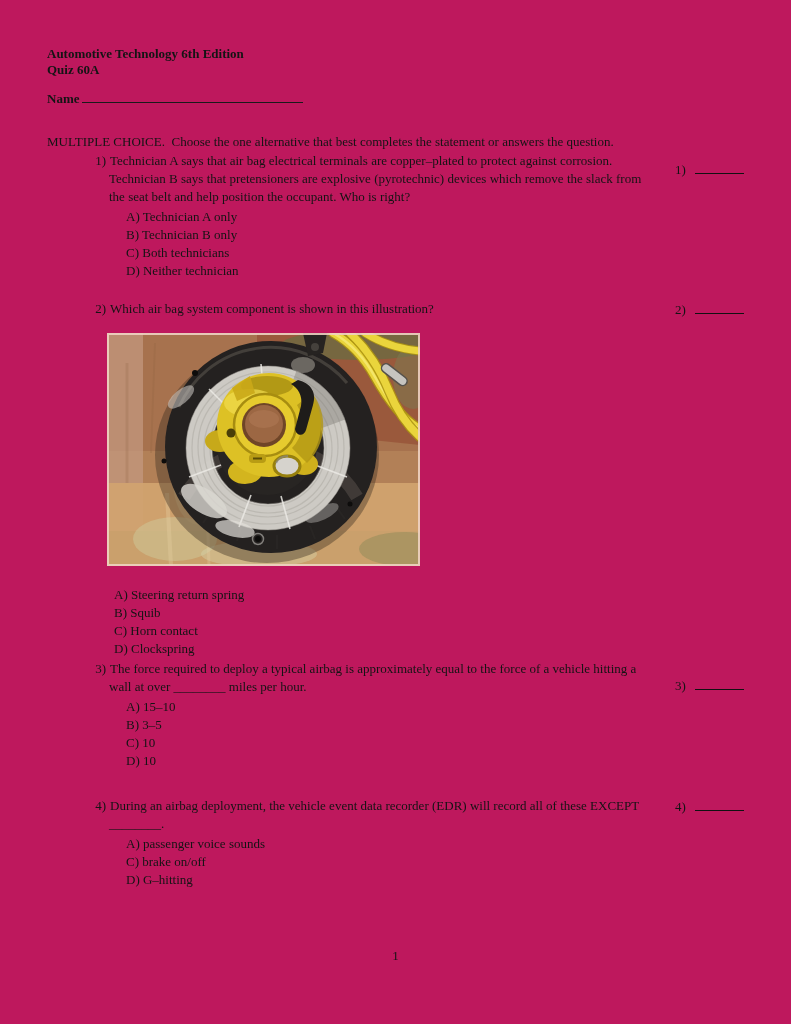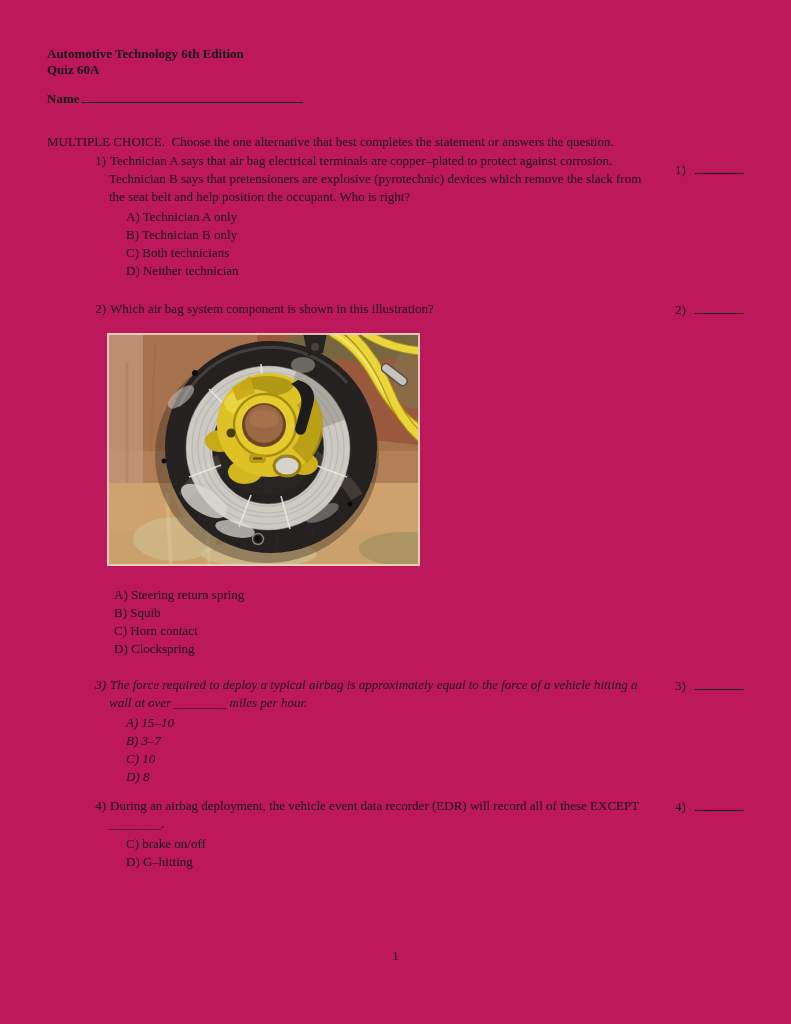--- a/index.html
+++ b/index.html
@@ -5,21 +5,21 @@
   html,body{margin:0;padding:0;background:#ffffff;}
   .page{
     position:relative;width:791px;height:1024px;background:#be185d;overflow:hidden;
     font-family:"Liberation Serif","DejaVu Serif",serif;color:#141414;font-size:13px;
   }
   .hdr{position:absolute;left:47px;top:46px;line-height:16px;font-weight:bold;}
   .name-row{position:absolute;left:47px;top:89px;font-weight:bold;text-align:center;}
   .name-line{display:inline-block;width:221px;height:13px;border-bottom:1.4px solid #1a1a1a;margin-left:2px;}
   .mc-heading{position:absolute;left:47px;top:133px;width:710px;font-weight:normal;white-space:pre-wrap;line-height:18px;}
   .q{position:absolute;left:89px;width:570px;line-height:18px;}
-  .q-top-160{top:152px;} .q-top-300{top:300px;} .q-top-676{top:676px;font-style:italic;} .q-top-797{top:797px;}
+  .q-top-160{top:152px;} .q-top-300{top:300px;} .q-top-676{top:660px;} .q-top-797{top:797px;}
   .qline{margin:0;padding-left:20px;text-indent:-20px;}
   .qnum{display:inline-block;width:17px;text-align:right;text-indent:0;margin-right:4px;}
   .opts{margin:2px 0 0 37px;}
   .opts-float{position:absolute;left:114px;top:586px;line-height:18px;}
   .opt{line-height:18px;}
   .stub{position:absolute;left:675px;line-height:18px;white-space:nowrap;}
   .stub-top-160{top:160px;} .stub-top-300{top:300px;} .stub-top-676{top:676px;} .stub-top-797{top:797px;}
   .ansline{display:inline-block;width:49px;height:13px;border-bottom:1.5px solid #111;margin-left:9px;}
   .figure{position:absolute;left:107px;top:333px;width:313px;height:233px;}
   .pageno{position:absolute;left:0;top:948px;width:791px;text-align:center;}
@@ -168,30 +168,31 @@
     <div class="opt">A) Steering return spring</div>
     <div class="opt">B) Squib</div>
     <div class="opt">C) Horn contact</div>
     <div class="opt">D) Clockspring</div>
   </div>
 
   <div class="q q-top-676">
     <p class="qline"><span class="qnum">3)</span><span>The force required to deploy a typical airbag is approximately equal to the force of a vehicle hitting a wall at over ________ miles per hour.</span></p>
     <div class="opts">
       <div class="opt">A) 15–10</div>
-      <div class="opt">B) 3–7</div>
+      <div class="opt">B) 3–5</div>
       <div class="opt">C) 10</div>
-      <div class="opt">D) 8</div>
+      <div class="opt">D) 10</div>
     </div>
   </div>
   <div class="stub stub-top-676"><span>3)</span><span class="ansline"></span></div>
 
   <div class="q q-top-797">
     <p class="qline"><span class="qnum">4)</span><span>During an airbag deployment, the vehicle event data recorder (EDR) will record all of these EXCEPT ________.</span></p>
     <div class="opts">
+      <div class="opt">A) passenger voice sounds</div>
       <div class="opt">C) brake on/off</div>
       <div class="opt">D) G–hitting</div>
     </div>
   </div>
   <div class="stub stub-top-797"><span>4)</span><span class="ansline"></span></div>
 
   <div class="pageno">1</div>
 
 </div>
 

